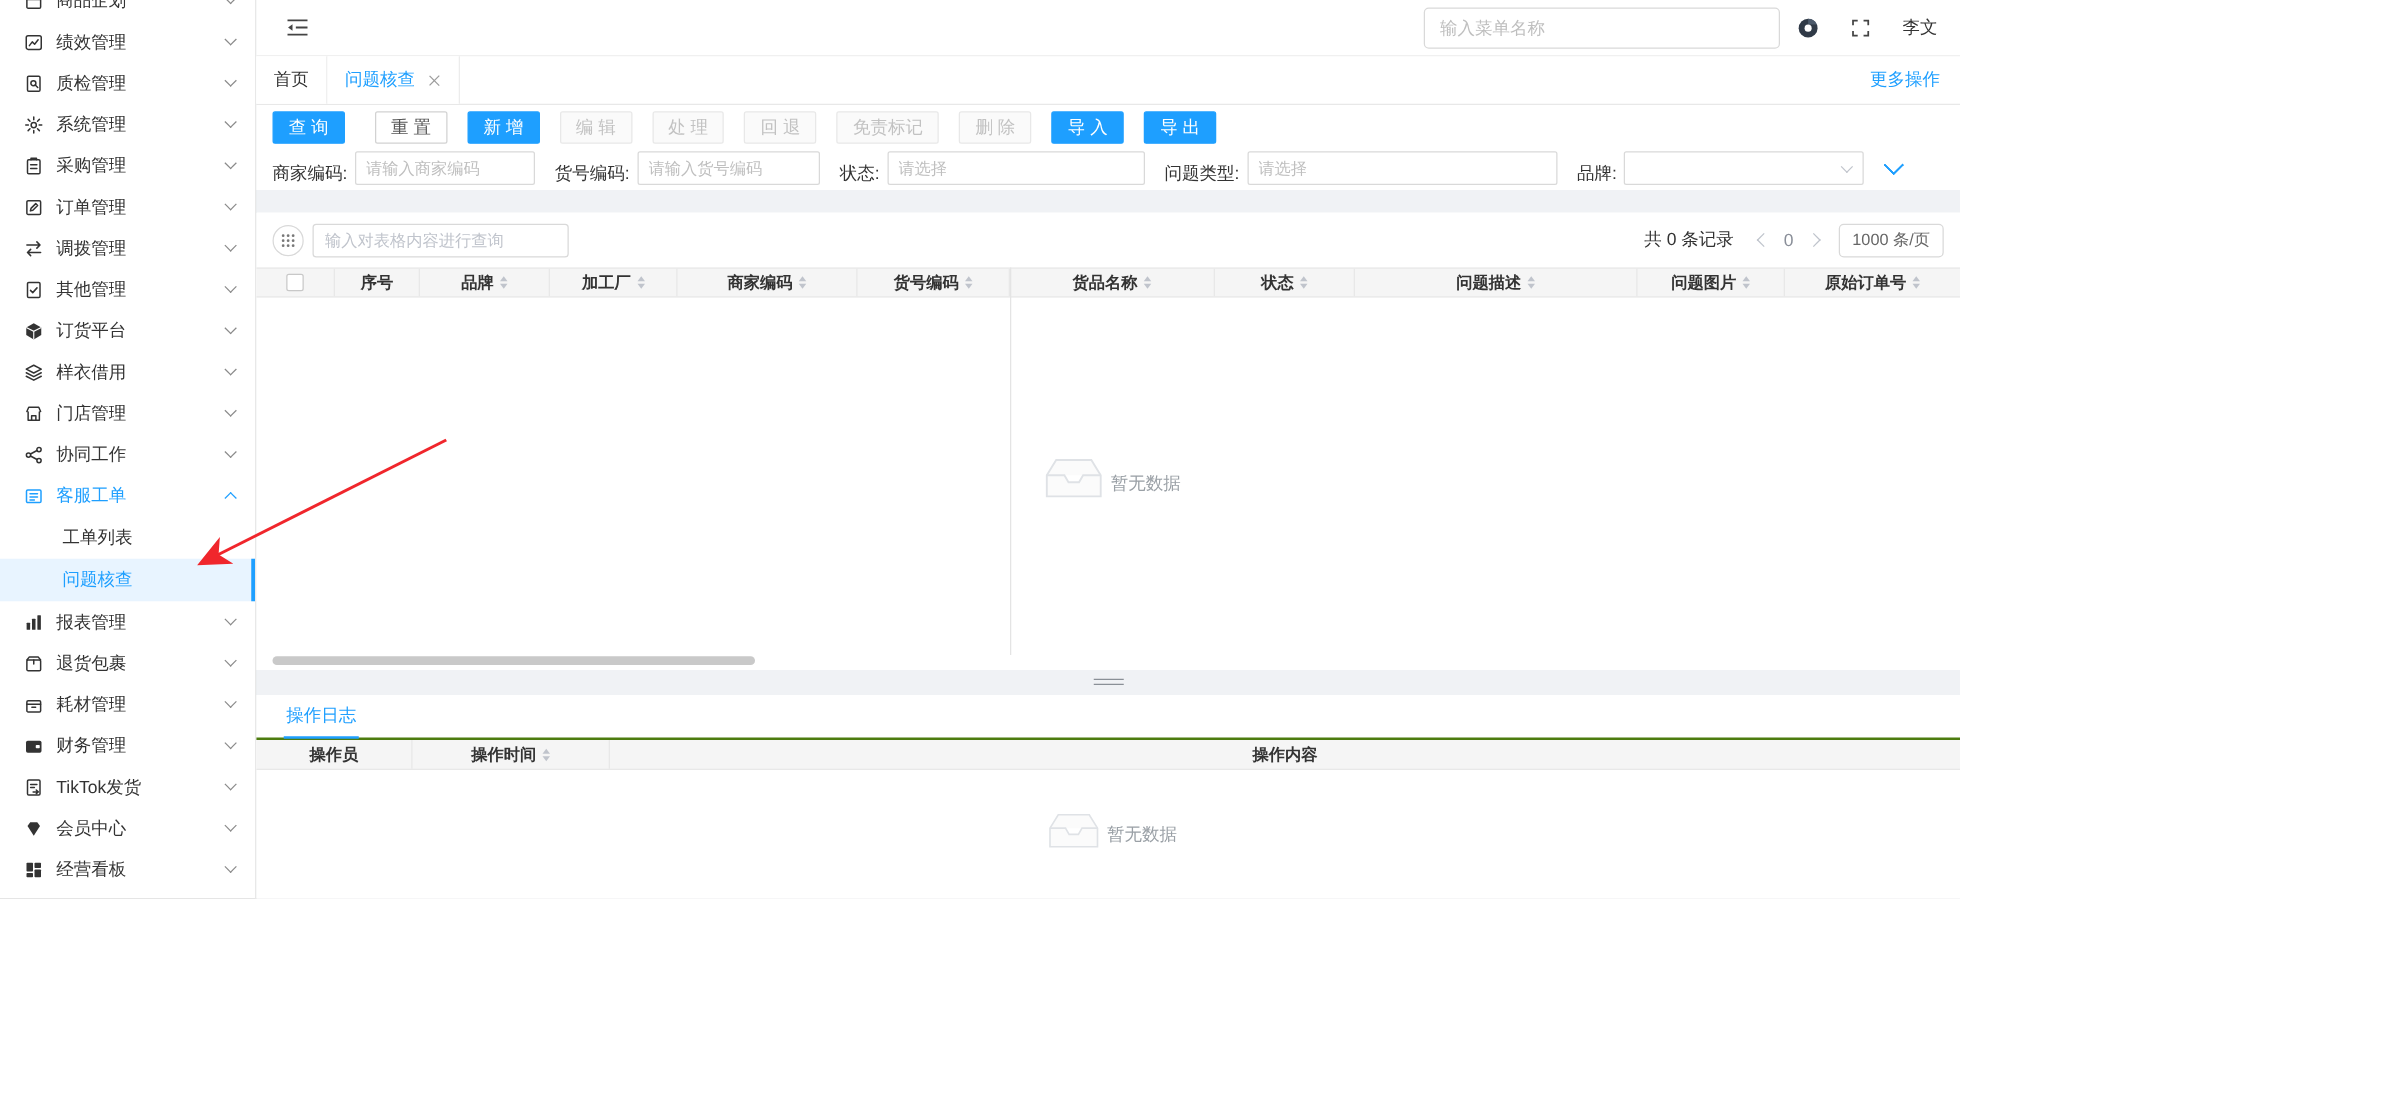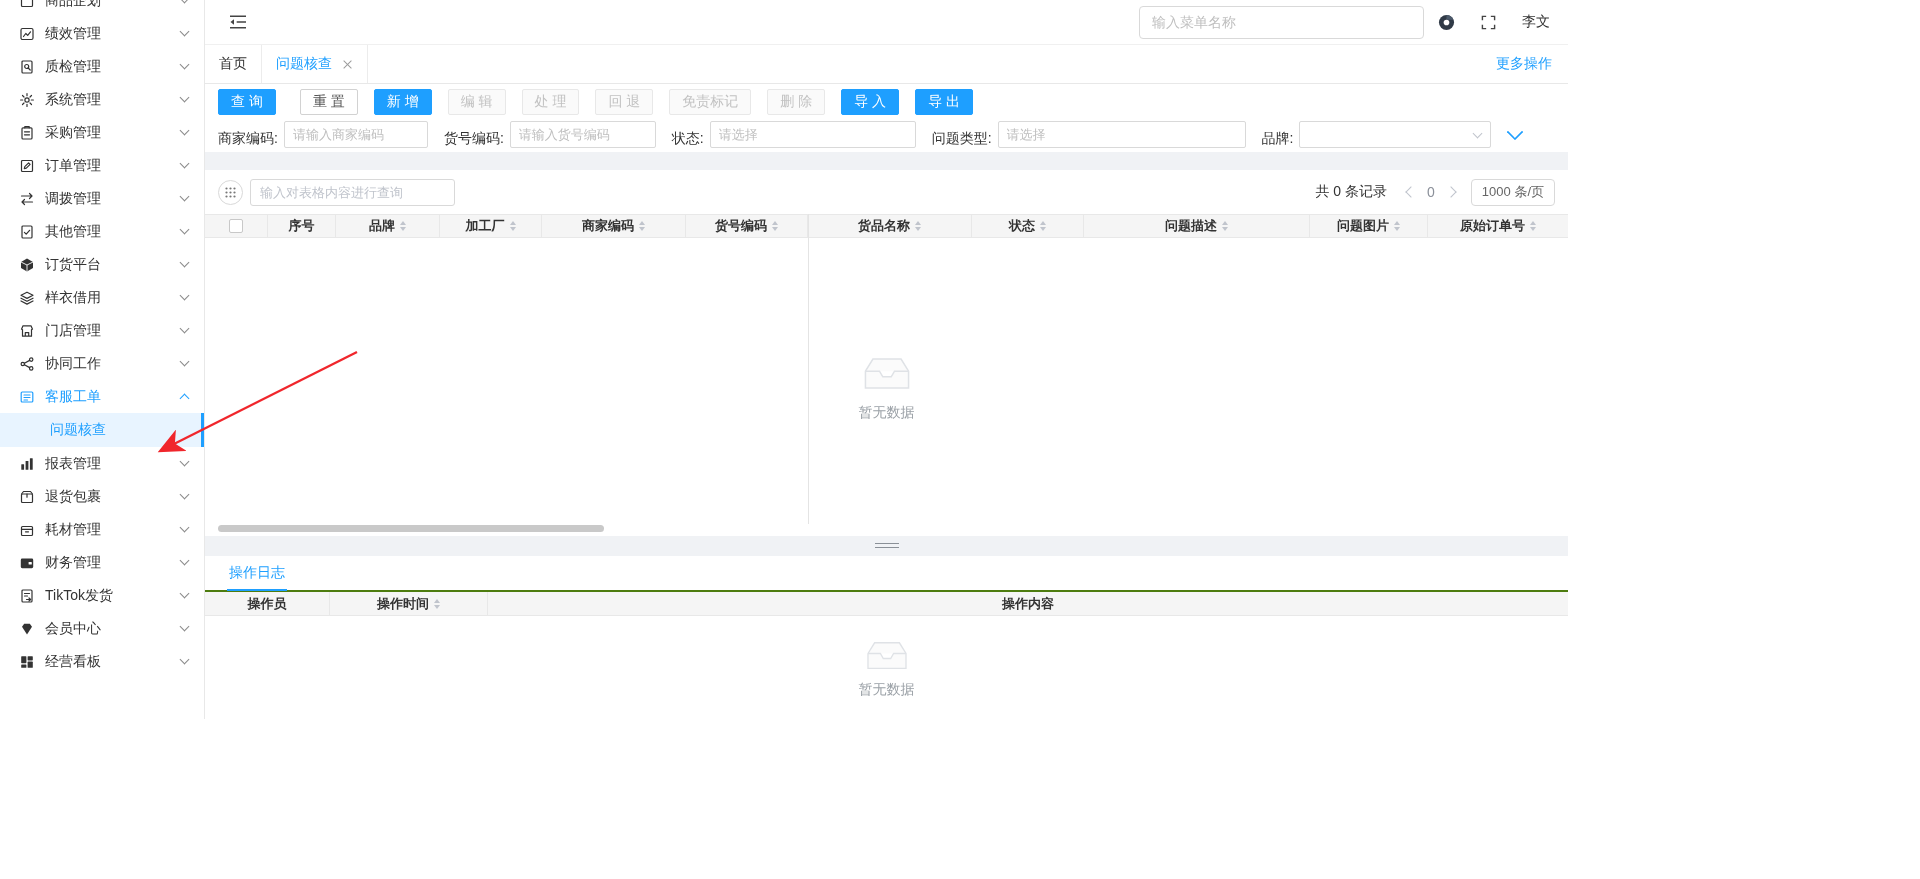--- a/index.html
+++ b/index.html
@@ -81,21 +81,21 @@
   .thead{display:flex;height:24px;background:#f5f5f5;border-top:1px solid #e8e8e8;border-bottom:1px solid #e8e8e8;font-size:13px;font-weight:bold;color:#333;flex:none}
   .th{display:flex;align-items:center;justify-content:center;border-right:1px solid #e8e8e8;flex:none;white-space:nowrap;overflow:hidden}
   .th.last{flex:1;border-right:none;min-width:100px}
   .cb{width:14px;height:14px;border:1px solid #c8c8c8;border-radius:2px;background:#fff;cursor:pointer}
   .sort{display:inline-flex;flex-direction:column;margin-left:5px;gap:2px;cursor:pointer}
   .sort i{width:0;height:0;border-left:3.5px solid transparent;border-right:3.5px solid transparent;display:block}
   .sort .up{border-bottom:4px solid #c0c4cc}
   .sort .down{border-top:4px solid #c0c4cc}
 
   .tbody{height:298px;display:flex;align-items:center;justify-content:center;position:relative}
-  .empty{display:flex;flex-direction:column;align-items:center;color:#9aa0a6;font-size:14px}
+  .empty{display:flex;flex-direction:row;align-items:center;color:#9aa0a6;font-size:14px}
   .empty svg{width:60px;height:44px;margin-bottom:8px;display:block}
   .fixed-divider{position:absolute;left:603px;top:44px;bottom:12px;width:1px;background:#e4e4e4}
   .hscroll{position:absolute;left:13px;bottom:4px;width:386px;height:7px;border-radius:4px;background:#c9c9c9;cursor:pointer}
 
   
   .log-card{background:#fff;flex:1;display:flex;flex-direction:column;min-height:0;overflow:hidden}
   .log-tabs{height:36px;display:flex;align-items:center;padding:0 22px;border-bottom:2px solid #4d7c0f;flex:none}
   .log-tab{color:#1e9fff;font-size:14px;padding:8px 2px 7px;border-bottom:2px solid #1e9fff;cursor:pointer}
   .log-head{border-top:none}
   .log-body{flex:1;display:flex;align-items:center;justify-content:center}
@@ -232,20 +232,23 @@
       </div>
       <div class="side-item active">
         <span class="s-icon">
           <svg viewBox="0 0 16 16" fill="none" stroke="currentColor" stroke-width="1.2" stroke-linecap="round" stroke-linejoin="round">
             <rect x="2.2" y="3" width="11.6" height="10" rx="1"></rect>
             <path d="M5 6h6M5 8.5h6M5 11h3.5"></path>
           </svg>
         </span>
         <span class="s-label">客服工单</span>
         <span class="chev up"></span>
+      </div>
+      <div class="side-sub">
+        <span class="s-label">工单列表</span>
       </div>
       <div class="side-sub selected">
         <span class="s-label">问题核查</span>
       </div>
       <div class="side-item">
         <span class="s-icon">
           <svg viewBox="0 0 16 16" fill="currentColor">
             <rect x="2.3" y="8.2" width="2.8" height="5.6" rx=".4"></rect>
             <rect x="6.6" y="5" width="2.8" height="8.8" rx=".4"></rect>
             <rect x="10.9" y="2.2" width="2.8" height="11.6" rx=".4"></rect>

